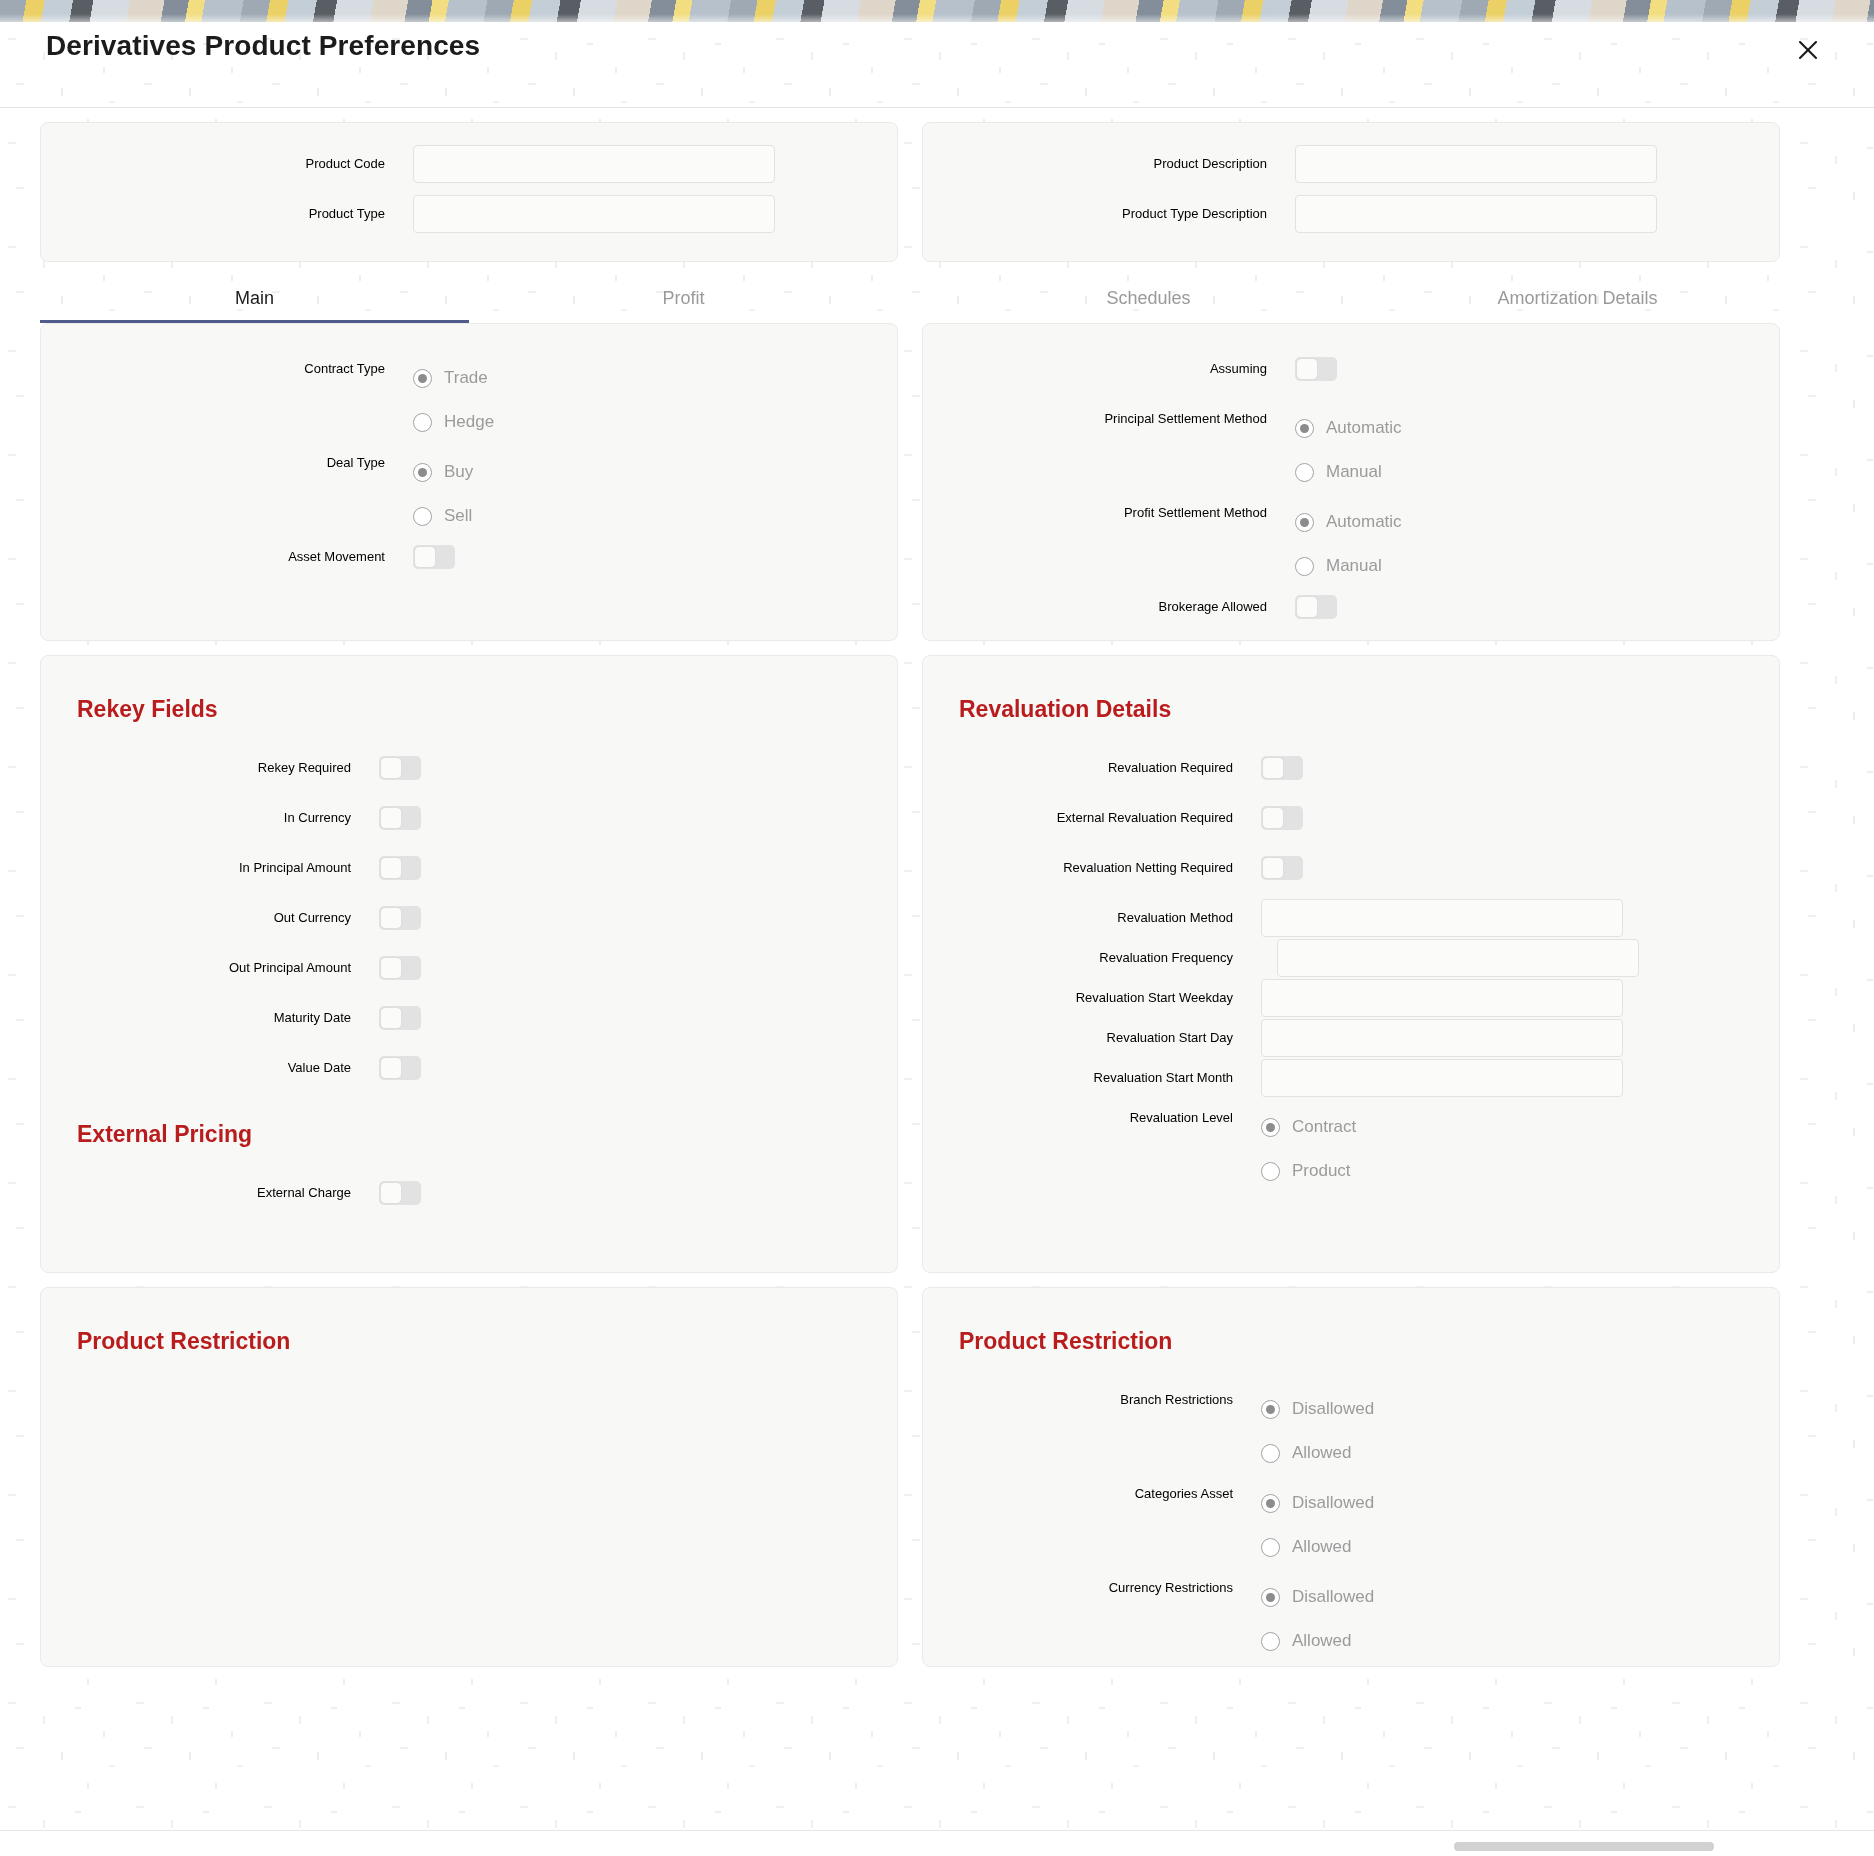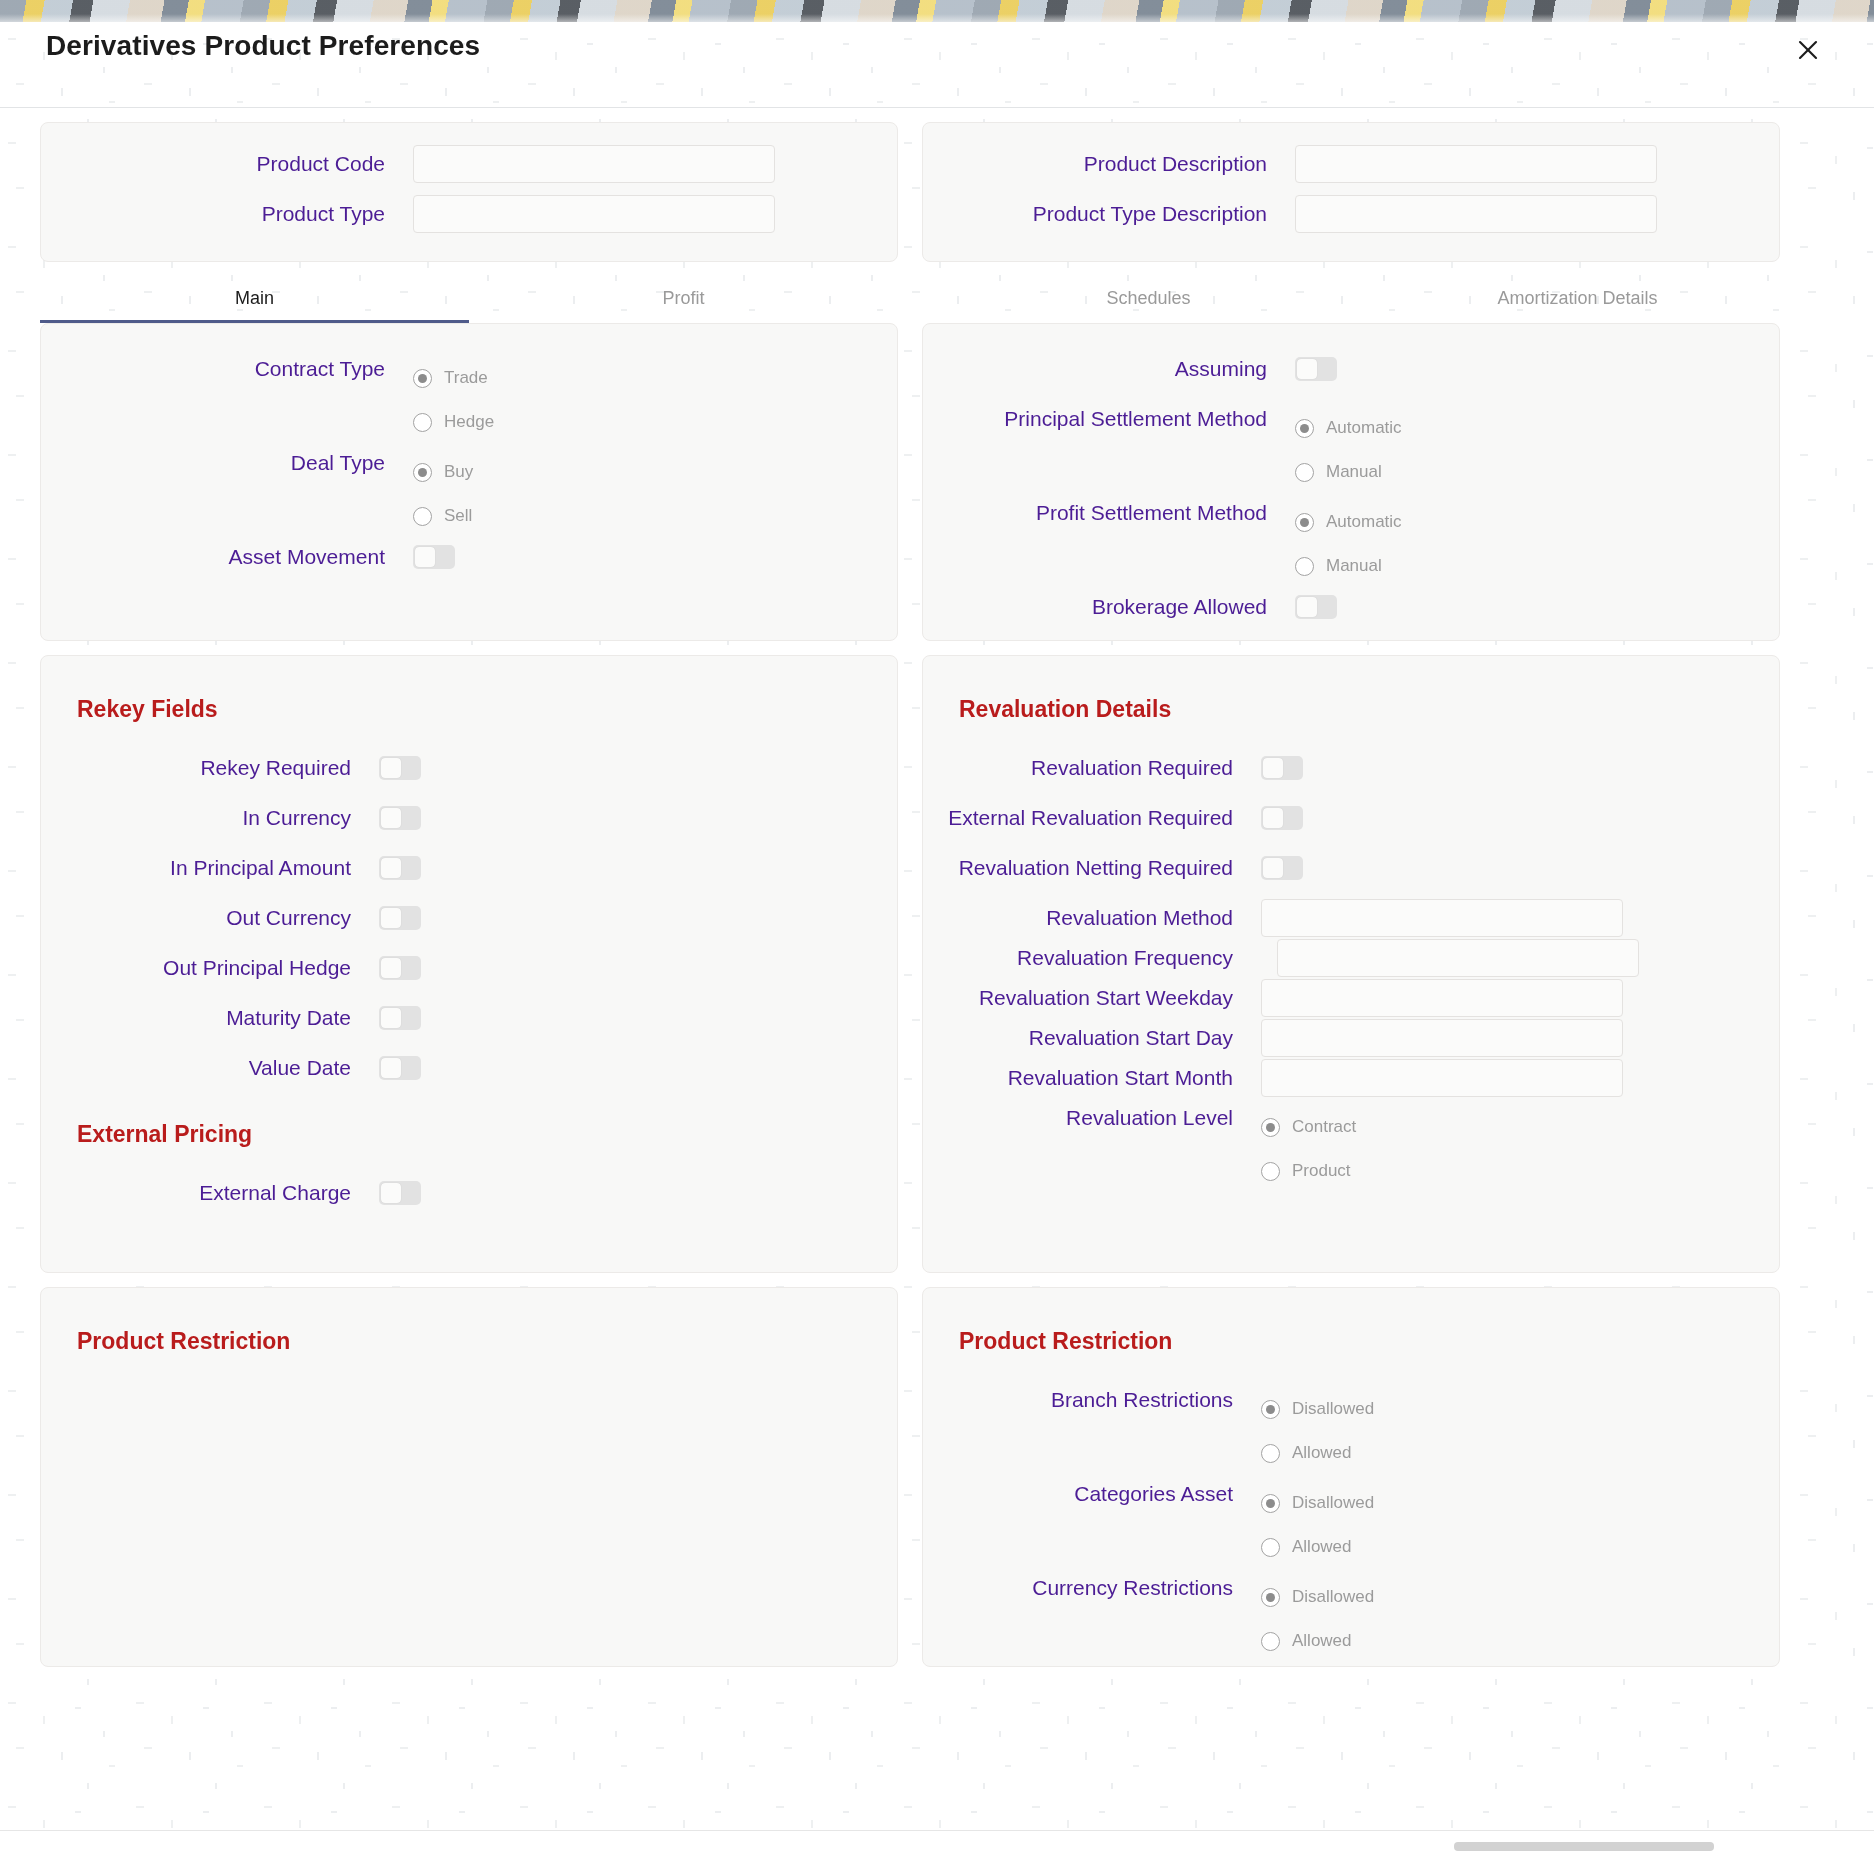--- a/index.html
+++ b/index.html
@@ -118,22 +118,22 @@
     display: flex;
     align-items: flex-start;
     margin-bottom: 12px;
     min-height: 38px;
   }
   .flabel {
     width: 338px;
     flex: 0 0 338px;
     text-align: right;
     padding-right: 28px;
-    font-size: 21px;
-    color: #4c1d95;
+    font-size: 13px;
+    color: #000000;
     line-height: 38px;
     white-space: nowrap;
   }
 
   .fctl { flex: 1 1 auto; }
 
   .tinput {
     width: 362px;
     height: 38px;
     background: #fbfbfa;
@@ -435,21 +435,21 @@
           </div>
           <div class="frow">
             <div class="flabel">In Principal Amount</div>
             <div class="fctl"><span class="toggle"></span></div>
           </div>
           <div class="frow">
             <div class="flabel">Out Currency</div>
             <div class="fctl"><span class="toggle"></span></div>
           </div>
           <div class="frow">
-            <div class="flabel">Out Principal Hedge</div>
+            <div class="flabel">Out Principal Amount</div>
             <div class="fctl"><span class="toggle"></span></div>
           </div>
           <div class="frow">
             <div class="flabel">Maturity Date</div>
             <div class="fctl"><span class="toggle"></span></div>
           </div>
           <div class="frow">
             <div class="flabel">Value Date</div>
             <div class="fctl"><span class="toggle"></span></div>
           </div>

